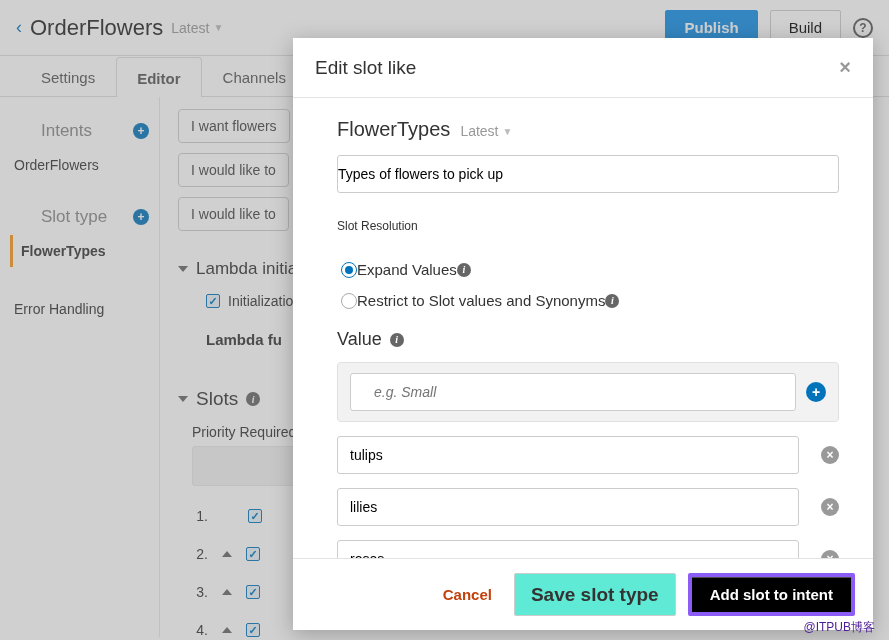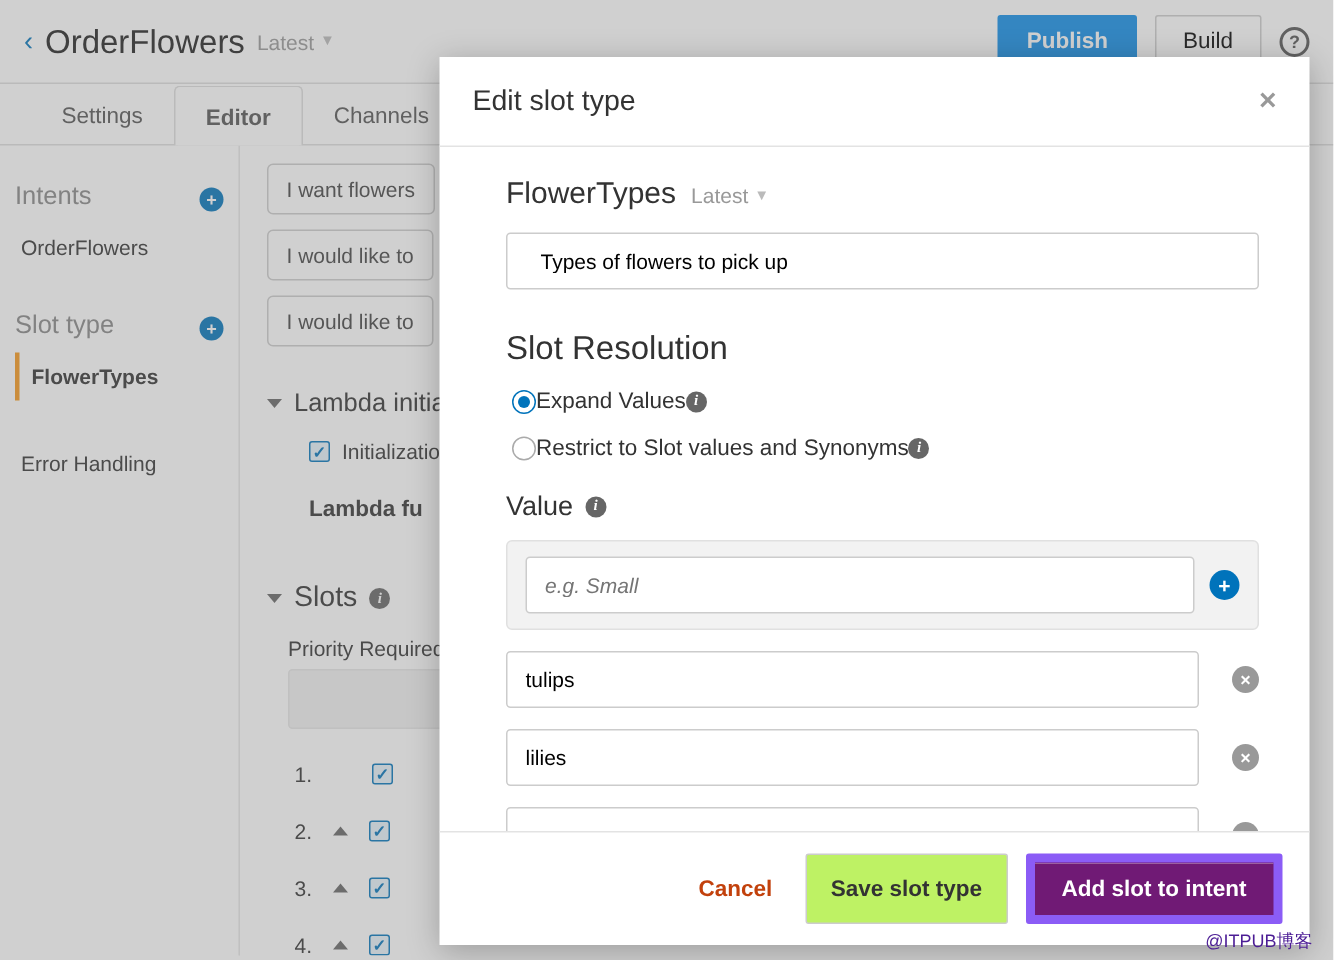--- a/index.html
+++ b/index.html
@@ -17,21 +17,21 @@
 .help-circle { width: 20px; height: 20px; border-radius: 50%; border: 2px solid #555; display: inline-flex; align-items: center; justify-content: center; font-size: 12px; font-weight: bold; color: #555; }
 
 
 .tabs { display: flex; padding: 0 20px; border-bottom: 1px solid #ddd; }
 .tab { padding: 12px 20px 10px; font-size: 15px; color: #555; border: 1px solid transparent; border-bottom:none; cursor:pointer; }
 .tab.active { font-weight: 700; border-color: #ddd; background:#fff; border-radius: 4px 4px 0 0; position: relative; top: 1px; }
 
 
 .main { display: flex; height: calc(640px - 56px - 44px); }
 .sidebar { width: 160px; border-right: 1px solid #e6e6e6; padding: 14px 10px; }
-.sb-heading { display: flex; align-items: flex-end; justify-content: space-between; margin-top: 10px; margin-bottom: 8px; }
+.sb-heading { display: flex; align-items: center; justify-content: space-between; margin-top: 10px; margin-bottom: 8px; margin-left: 31px; }
 .sb-h-label { color: #888; font-size: 17px; }
 .add-plus { width: 16px; height: 16px; border-radius: 50%; background: #0073bb; color: #fff; display: inline-flex; align-items: center; justify-content: center; font-size: 12px; font-weight: bold; }
 .sb-item { padding: 8px 4px; font-size: 14px; color: #333; cursor:pointer; overflow:hidden; text-overflow: ellipsis; white-space: nowrap;}
 .sb-item.selected { border-left: 3px solid #f8991d; padding-left: 8px; font-weight: 700; }
 .content { flex: 1; padding: 12px 18px; overflow: hidden; }
 .utterance-chip { display:inline-block; border:1px solid #ccc; border-radius:4px; padding:8px 12px; font-size:14px; margin-bottom:10px; color:#444; }
 .section-row { display:flex; align-items:center; gap:8px; margin-top:18px; }
 .caret-down { width:0;height:0;border-left:5px solid transparent;border-right:5px solid transparent;border-top:6px solid #666; }
 .section-title { font-size:17px; color:#333; }
 .checkbox { width:14px; height:14px; border:1px solid #0073bb; background:#e6f3fb; display:inline-flex; align-items:center; justify-content:center; color:#0073bb; font-size:11px; font-weight:bold; border-radius:2px;}
@@ -48,37 +48,37 @@
 
 
 .overlay { position:absolute; inset:0; background:rgba(120,120,120,0.35); }
 .modal { position:absolute; right:16px; top:38px; width:580px; background:#fff; box-shadow: 0 4px 20px rgba(0,0,0,0.25); display:flex; flex-direction:column; height: 592px; }
 .modal-header { padding: 18px 22px; border-bottom:1px solid #e3e3e3; display:flex; align-items:center;}
 .modal-title { font-size:19px; color:#333;}
 .modal-close { margin-left:auto; font-size:20px; color:#999; cursor:pointer; font-weight:bold;}
 .modal-body { flex:1; padding: 20px 34px 10px 44px; overflow:auto;}
 .slot-name-row { display:flex; align-items:baseline; gap:10px; margin-bottom:14px;}
 .slot-name { font-size:20px; color:#333;}
-.desc-input { width:100%; border:1px solid #ccc; border-radius:3px; padding:10px 22px; font-size:14px;}
-.sub-heading { font-size:22px; color:#333; margin-top:26px; margin-bottom:14px;}
+.desc-input { width:100%; border:1px solid #ccc; border-radius:3px; padding:10px 0; font-size:14px;}
+.sub-heading { font-size:12px; color:#333; margin-top:26px; margin-bottom:28px;}
 .radio-row { display:flex; align-items:center; font-size:15px; margin-bottom:14px; margin-left:4px;}
 .radio { width:16px; height:16px; border-radius:50%; border:1px solid #aaa; display:inline-block; position:relative;}
 .radio.checked { border-color:#0073bb;}
 .radio.checked::after { content:''; position:absolute; inset:3px; border-radius:50%; background:#0073bb;}
 .value-heading { display:flex; align-items:center; gap:8px; margin-top:20px; margin-bottom:12px;}
 .value-heading .section-title{ font-size:18px; }
 .value-add-box { background:#f2f2f2; border:1px solid #e0e0e0; border-radius:4px; padding:10px 12px; display:flex; align-items:center; gap:10px;}
-.value-add-input { flex:1; border:1px solid #ccc; border-radius:3px; padding:10px 12px; font-size:14px; font-style:italic; color:#999; background:#fff;}
+.value-add-input { flex:1; border:1px solid #ccc; border-radius:3px; padding:10px 23px; font-size:14px; font-style:italic; color:#999; background:#fff;}
 .value-row { display:flex; align-items:center; gap:22px; margin-top:14px;}
 .value-input { flex:1; border:1px solid #ccc; border-radius:3px; padding:10px 12px; font-size:14px;}
 .remove-icon { width:18px;height:18px;border-radius:50%;background:#999;color:#fff;display:inline-flex;align-items:center;justify-content:center;font-size:12px;font-weight:bold;cursor:pointer;}
 .modal-footer { border-top:1px solid #e3e3e3; padding:14px 18px; display:flex; justify-content:flex-end; gap:12px;}
 .link-btn { background:none; border:none; color:#c2410c; font-size:15px; font-weight:700; cursor:pointer; padding:8px 10px;}
-.btn-default { border:1px solid #ccc; background:#bef264; padding:9px 16px; border-radius:2px; font-size:15px; cursor:pointer; font-weight:700; color:#333;}
-.btn-primary { border:6px solid #8b5cf6; background:#701a75; color:#fff; padding:9px 18px; border-radius:2px; font-size:15px; cursor:pointer; font-weight:700; box-shadow: inset 0 1px 0 rgba(255,255,255,0.3);}
+.btn-default { border:1px solid #ccc; background:#5eead4; padding:9px 16px; border-radius:2px; font-size:19px; cursor:pointer; font-weight:700; color:#333;}
+.btn-primary { border:4px solid #8b5cf6; background:#000000; color:#fff; padding:9px 18px; border-radius:2px; font-size:15px; cursor:pointer; font-weight:700; box-shadow: inset 0 1px 0 rgba(255,255,255,0.3);}
 .watermark { position:absolute; right:14px; bottom:4px; font-size:12px; color:#4c1d95;}
 </style>
 </head>
 <body>
 
 <div class="header">
   <span class="back-caret">‹</span>
   <span class="bot-title">OrderFlowers</span>
   <span class="version-latest">
     <span>Latest</span>
@@ -157,21 +157,21 @@
       <span class="caret-up"></span>
       <span class="checkbox">✓</span>
     </div>
   </div>
 </div>
 
 <div class="overlay"></div>
 
 <div class="modal">
   <div class="modal-header">
-    <span class="modal-title">Edit slot type</span>
+    <span class="modal-title">Edit slot like</span>
     <span class="modal-close">×</span>
   </div>
   <div class="modal-body">
     <div class="slot-name-row">
       <span class="slot-name">FlowerTypes</span>
       <span class="version-latest">
         <span>Latest</span>
         <span style="font-size:10px;color:#bbb;">▼</span>
       </span>
     </div>

